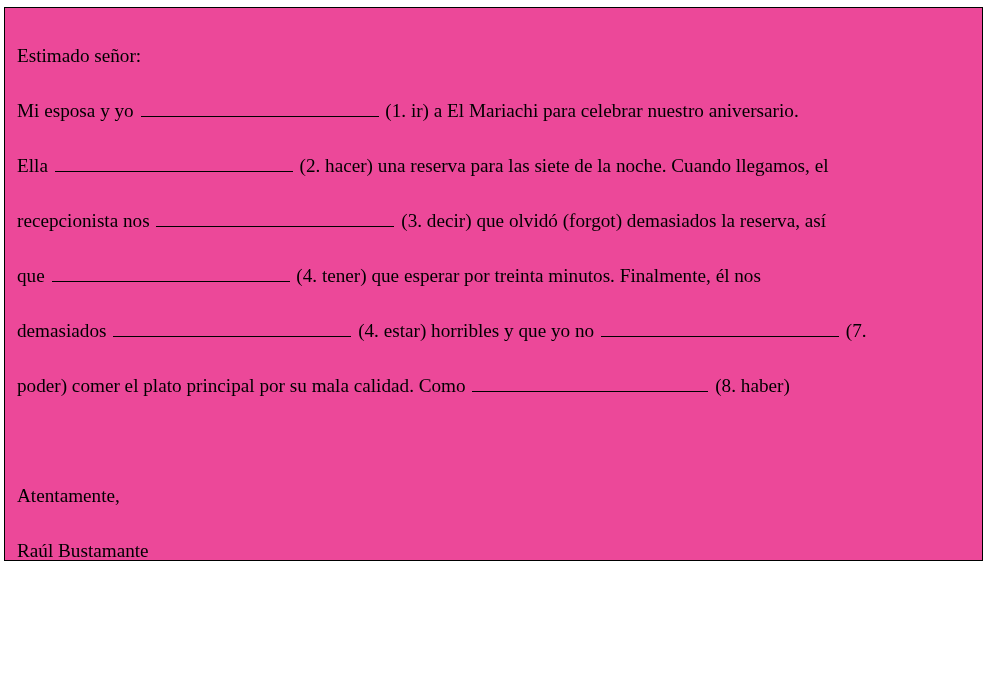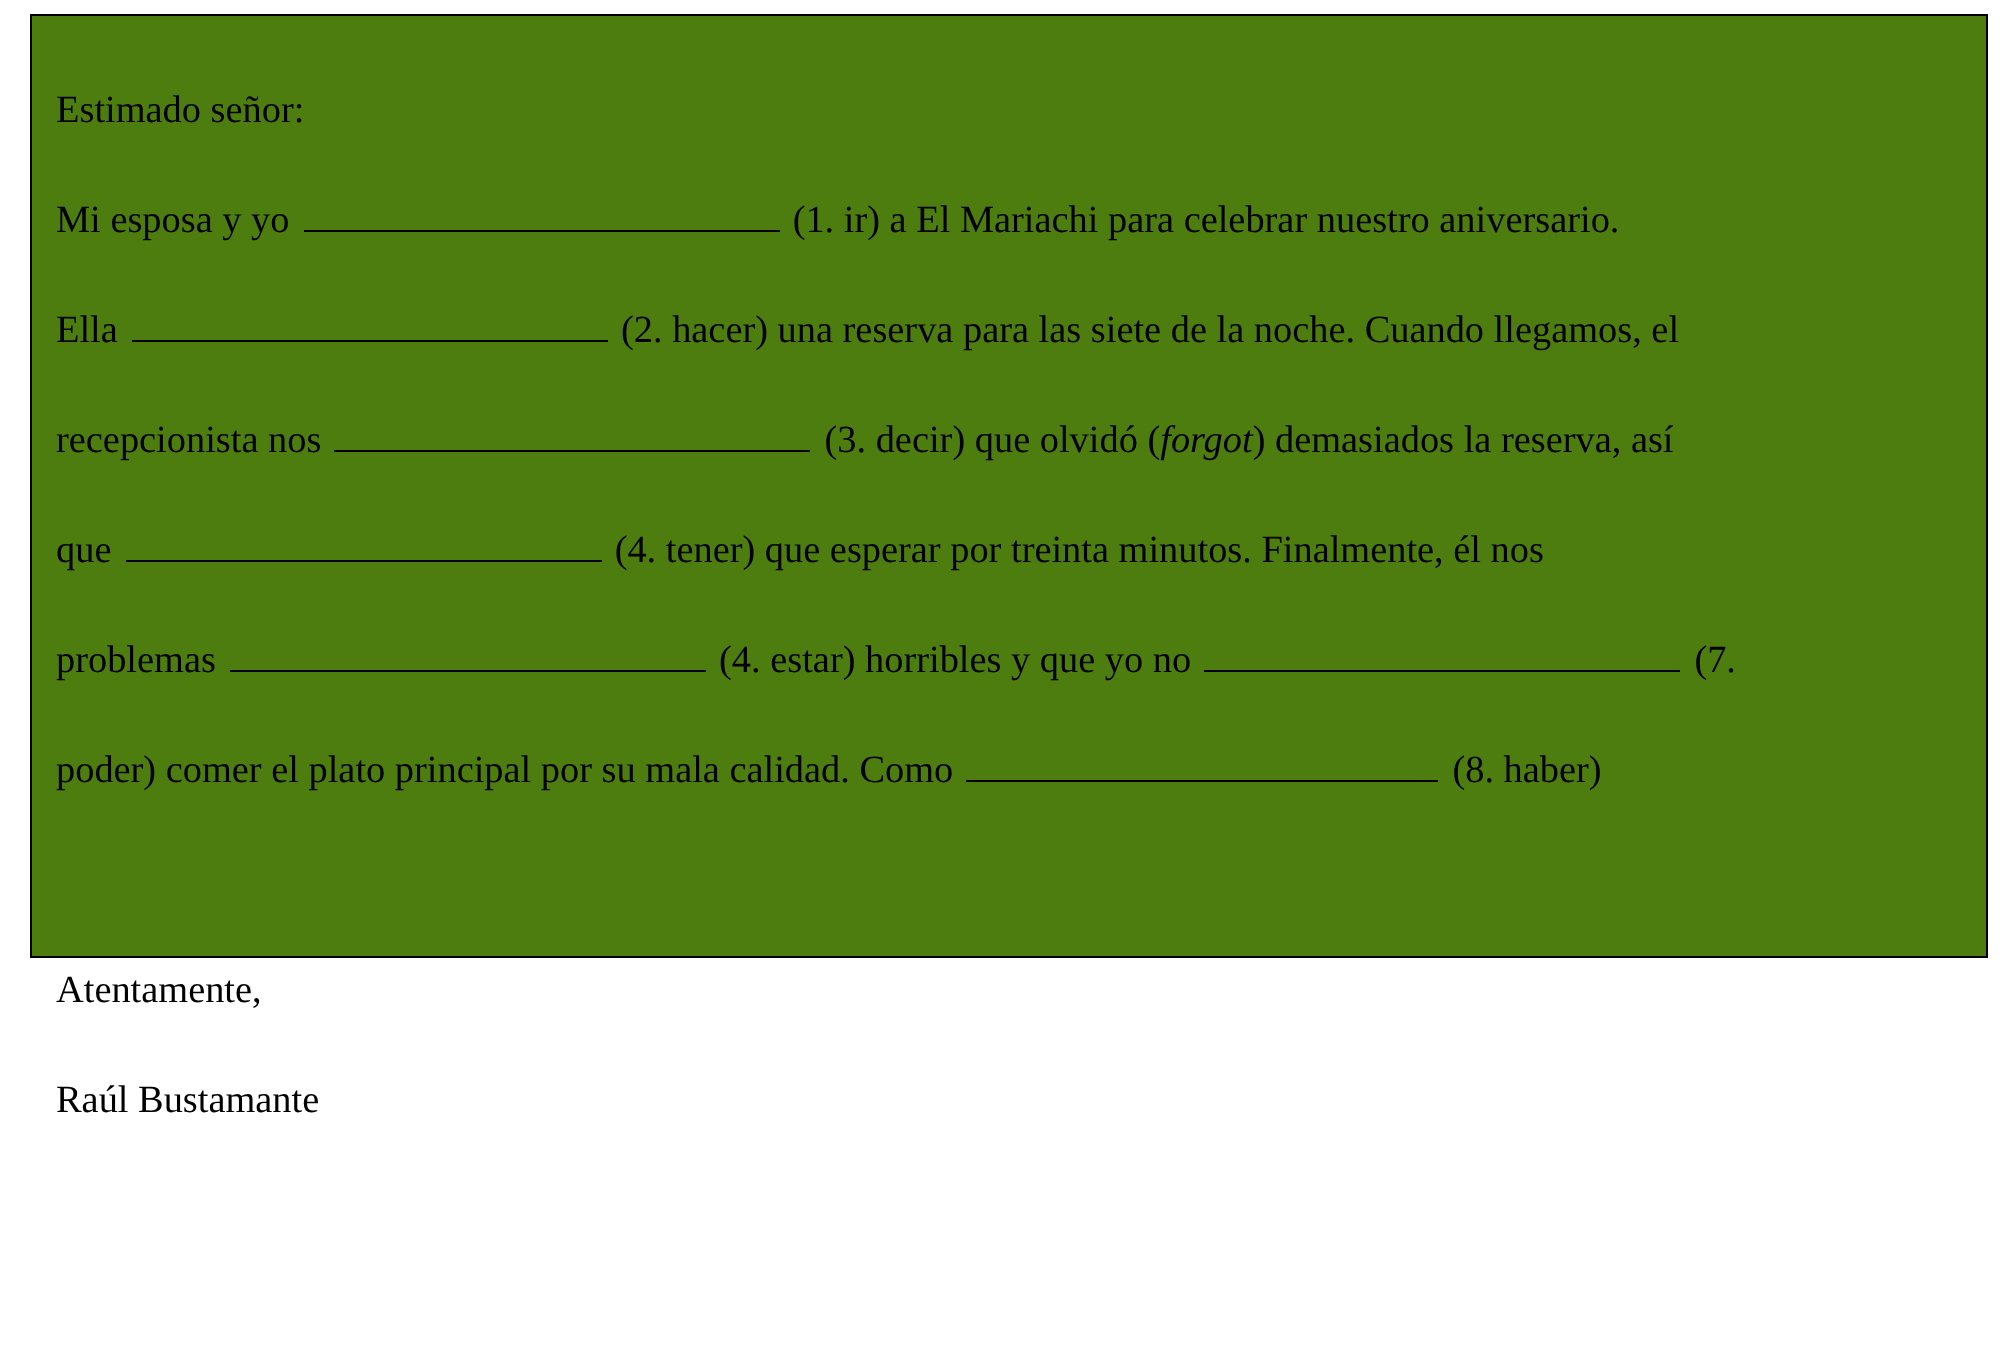--- a/index.html
+++ b/index.html
@@ -9,27 +9,27 @@
   }
   body {
     width: 1004px;
     height: 685px;
     font-family: "Liberation Serif", "DejaVu Serif", serif;
     color: #000000;
     overflow: hidden;
   }
   #worksheet-frame {
     position: absolute;
-    left: 15px;
+    left: 4px;
     top: 7px;
     width: 979px;
-    height: 472px;
+    height: 554px;
     border: 1.3px solid #000000;
     box-sizing: border-box;
-    background: #4d7c0f;
+    background: #ec4899;
   }
   #letter-body {
     position: absolute;
     left: 12px;
     top: 20px;
     right: 8px;
     font-size: 19.2px;
     line-height: 55px;
     white-space: nowrap;
   }
@@ -44,33 +44,32 @@
   .blank {
     display: inline-block;
     vertical-align: baseline;
     border-bottom: 1.3px solid #000000;
     height: 1.05em;
     margin: 0 2px;
   }
   .blank.w-std { width: 238px; }
   .blank.w-mid { width: 236px; }
   .gloss-italic {
-    font-style: italic;
   }
   .txt { white-space: pre; }
 </style>
 </head>
 <body>
 
 <div id="worksheet-frame">
   <div id="letter-body">
       <div class="letter-line"><span class="txt">Estimado señor:</span></div>
       <div class="letter-line"><span class="txt">Mi esposa y yo </span><span class="blank w-std"></span><span class="txt"> (1. ir) a El Mariachi para celebrar nuestro aniversario.</span></div>
       <div class="letter-line"><span class="txt">Ella </span><span class="blank w-std"></span><span class="txt"> (2. hacer) una reserva para las siete de la noche. Cuando llegamos, el</span></div>
       <div class="letter-line"><span class="txt">recepcionista nos </span><span class="blank w-std"></span><span class="txt"> (3. decir) que olvidó (</span><span class="gloss-italic txt">forgot</span><span class="txt">) demasiados la reserva, así</span></div>
       <div class="letter-line"><span class="txt">que </span><span class="blank w-std"></span><span class="txt"> (4. tener) que esperar por treinta minutos. Finalmente, él nos</span></div>
-      <div class="letter-line"><span class="txt">problemas </span><span class="blank w-std"></span><span class="txt"> (4. estar) horribles y que yo no </span><span class="blank w-std"></span><span class="txt"> (7.</span></div>
+      <div class="letter-line"><span class="txt">demasiados </span><span class="blank w-std"></span><span class="txt"> (4. estar) horribles y que yo no </span><span class="blank w-std"></span><span class="txt"> (7.</span></div>
       <div class="letter-line"><span class="txt">poder) comer el plato principal por su mala calidad. Como </span><span class="blank w-mid"></span><span class="txt"> (8. haber)</span></div>
       <div class="letter-line spacer-line"></div>
       <div class="letter-line"><span class="txt">Atentamente,</span></div>
       <div class="letter-line"><span class="txt">Raúl Bustamante</span></div>
     </div>
 </div>
 
 </body></html>

